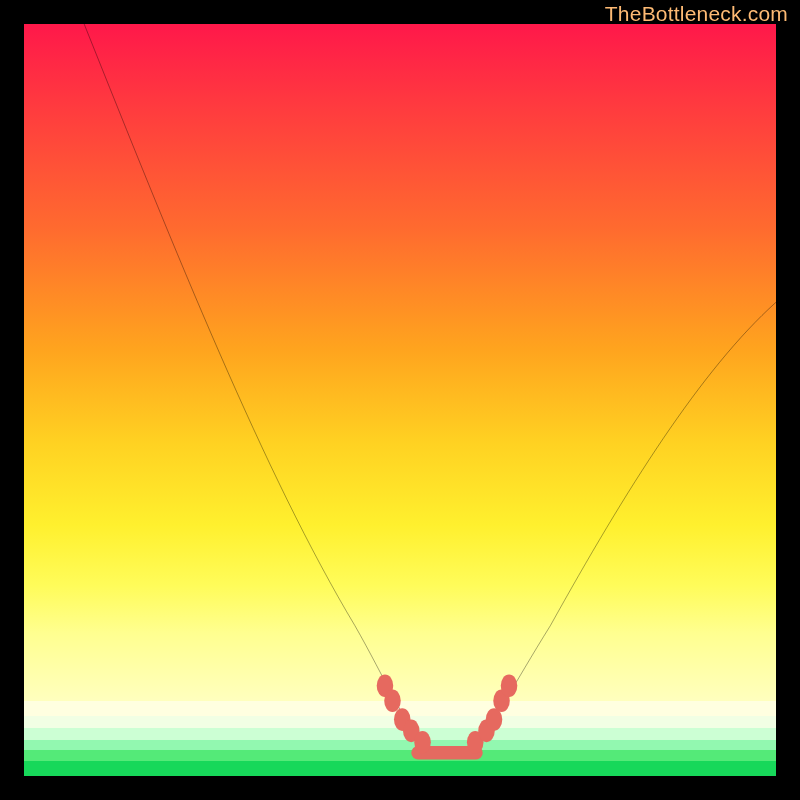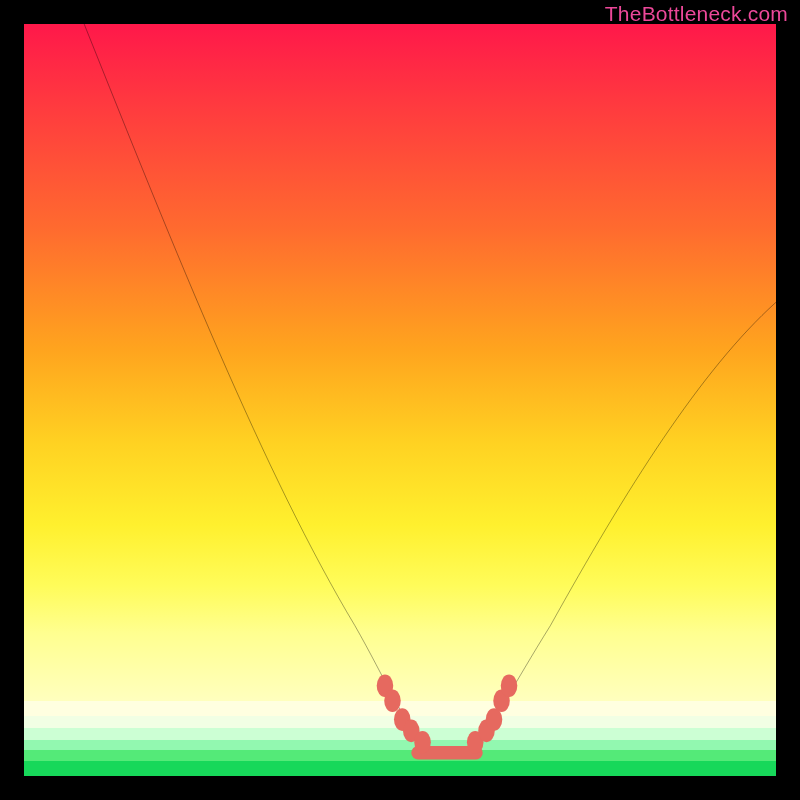--- a/index.html
+++ b/index.html
@@ -46,21 +46,21 @@
       #ffffbe 100%);
   }
   .grad-band {
     position: absolute;
     left: 0; right: 0;
   }
   .watermark {
     position: absolute;
     top: 2px;
     right: 12px;
-    color: #ec4899;
+    color: #fdba74;
     font-size: 21px;
     letter-spacing: 0.2px;
     font-weight: 500;
   }
   svg.curve {
     position: absolute;
     inset: 0;
   }
 </style>
 </head>

